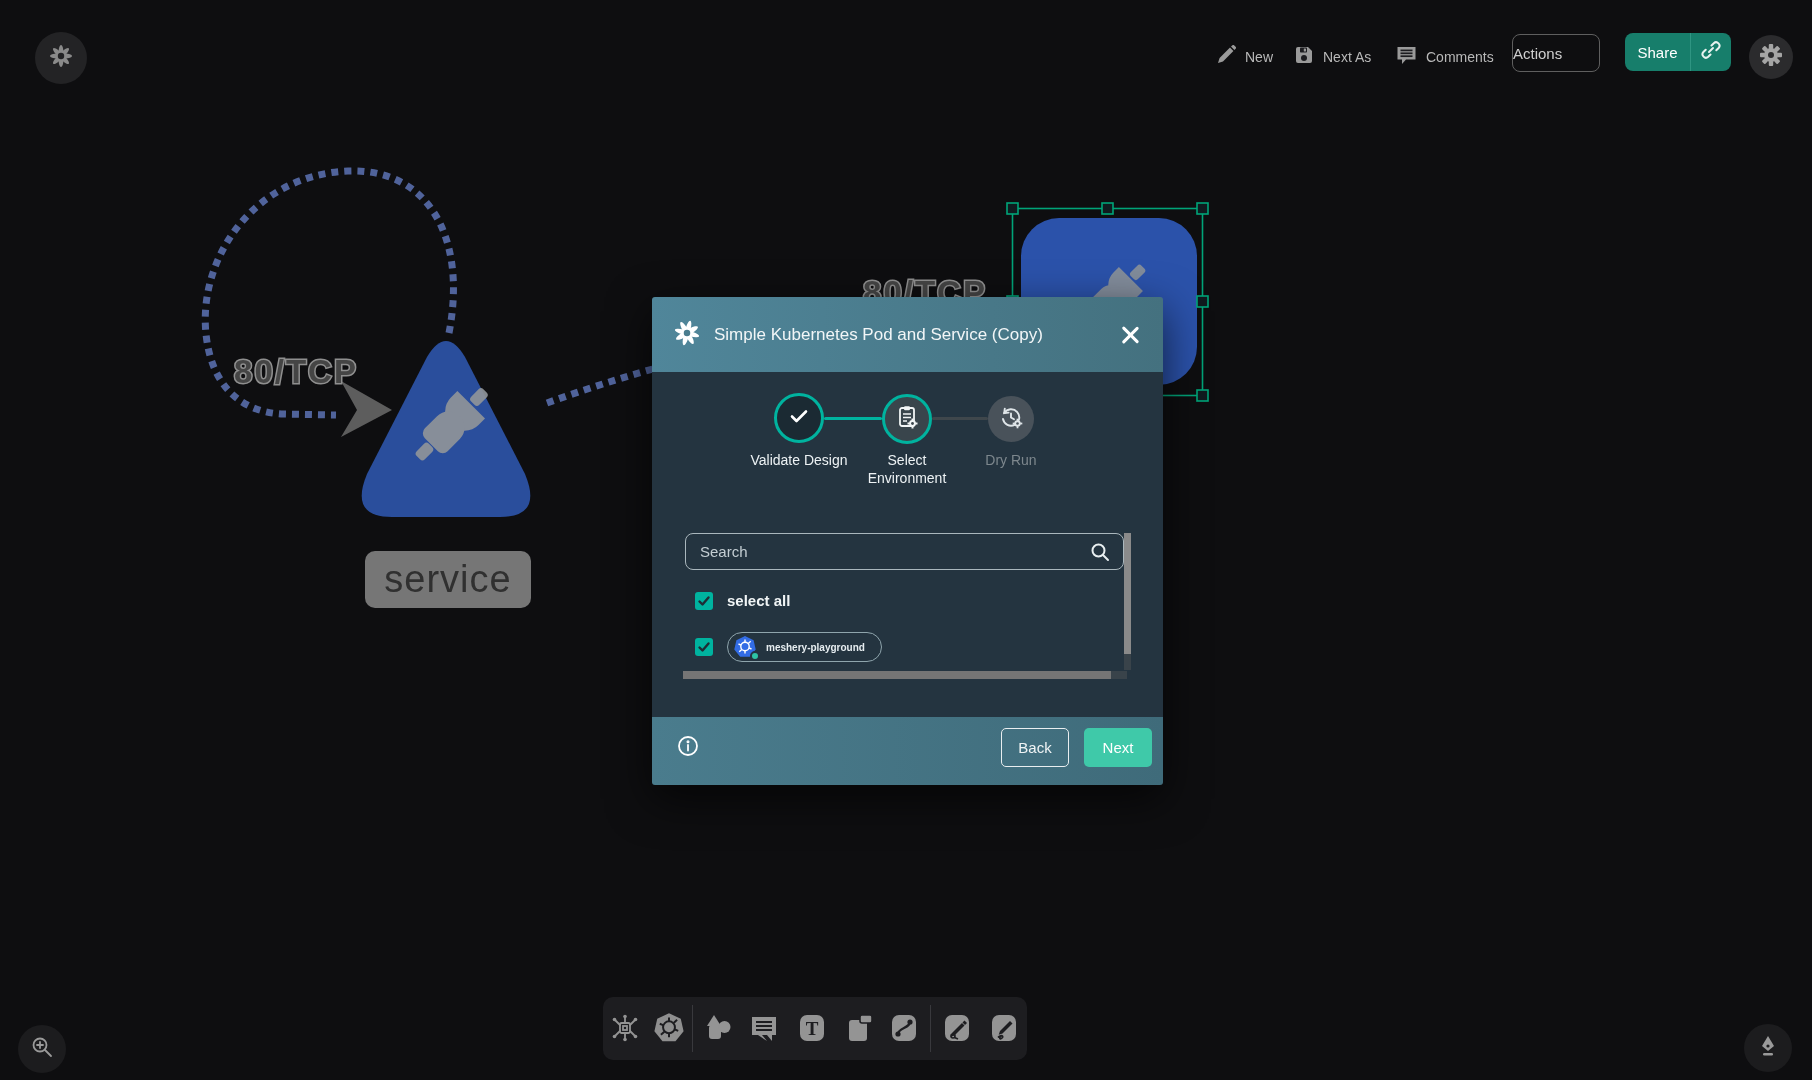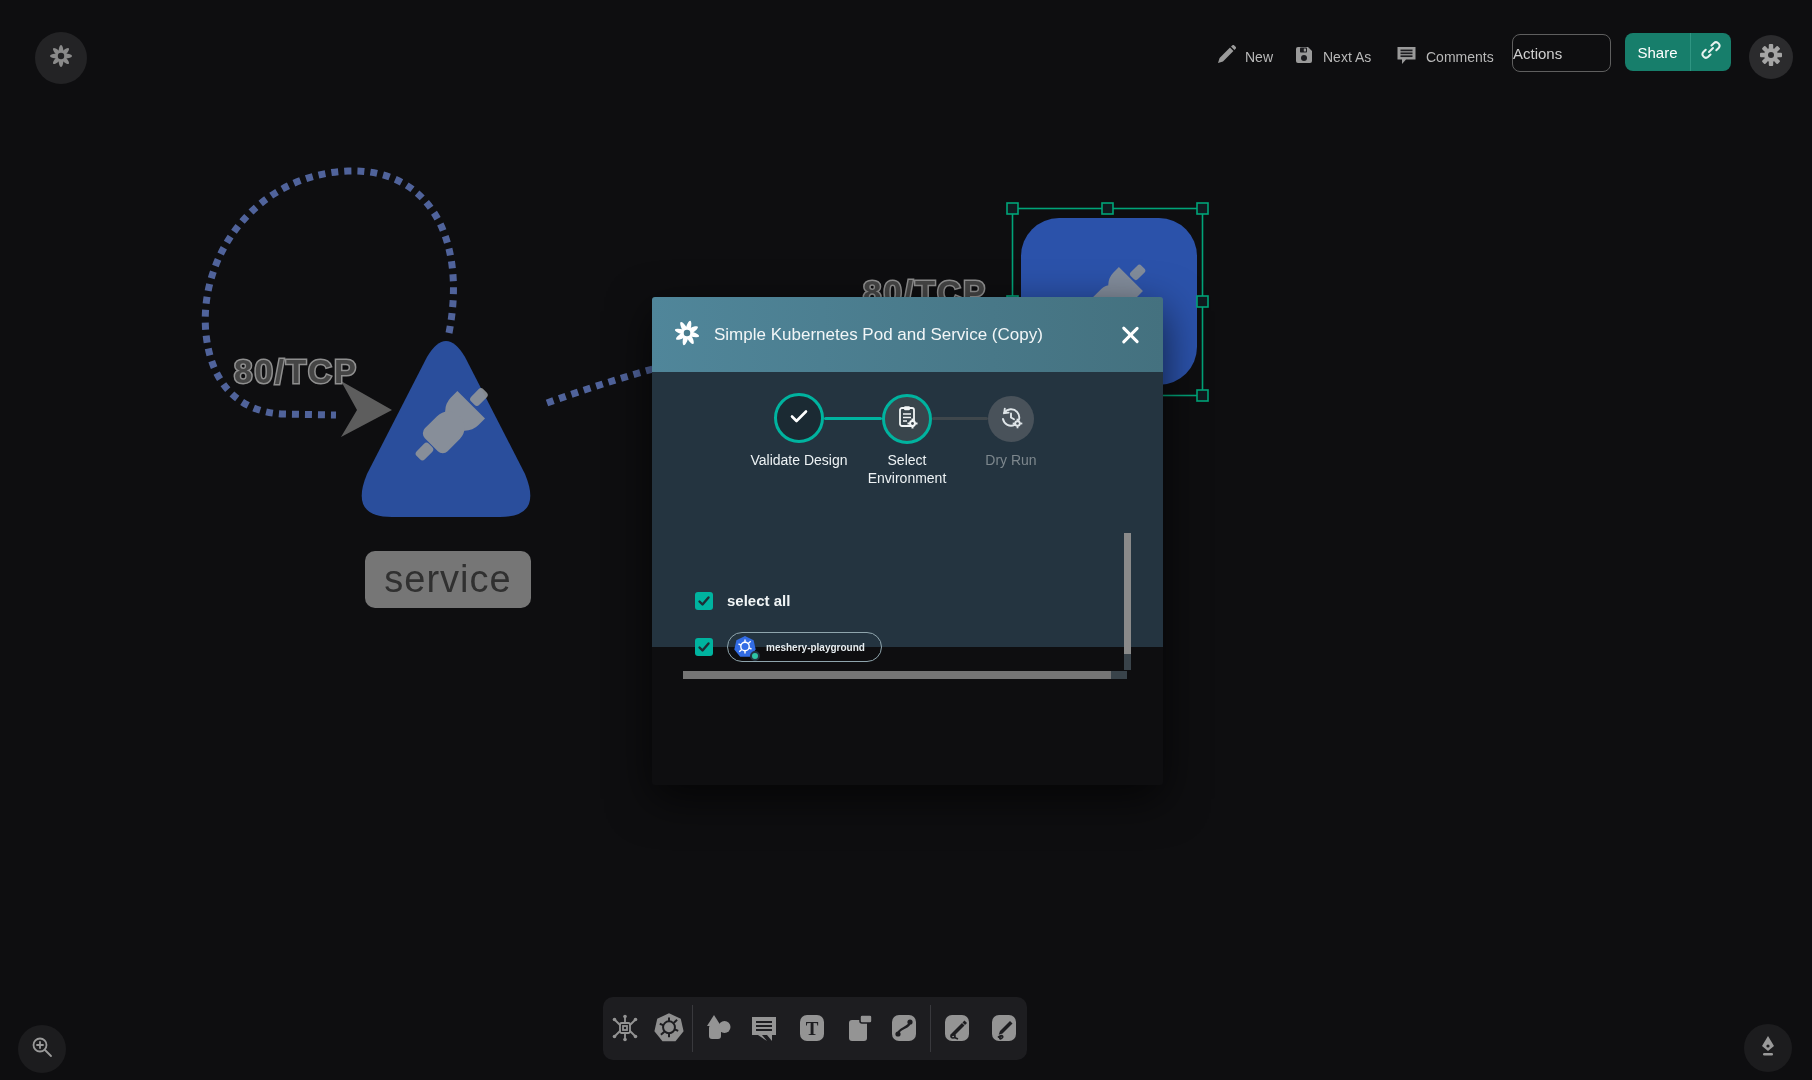--- a/index.html
+++ b/index.html
@@ -11,21 +11,21 @@
   #canvas-svg { position:absolute; left:0; top:0; z-index:1; }
 
   
   .circle-btn { position:absolute; border-radius:50%; background:#232325;
                 display:flex; align-items:center; justify-content:center; z-index:5; cursor:pointer; }
 
   
   .tb-item { position:absolute; top:44px; height:26px; display:flex; align-items:center; gap:9px;
              z-index:6; cursor:pointer; }
   .tb-label { color:#b8b8b8; font-size:14px; }
-  .actions-btn { position:absolute; left:1512px; top:34px; width:99px; height:38px;
+  .actions-btn { position:absolute; left:1512px; top:34px; width:88px; height:38px;
                  border:1px solid #5f5f5f; border-radius:8px; display:flex; align-items:center;
                  z-index:6; cursor:pointer;gap:44px; }
   .actions-btn .lbl { flex:1; text-align:center; color:#cfcfcf; font-size:15px; }
   .actions-btn .sep { width:1px; height:100%; background:#5f5f5f; }
   .actions-btn .caret-zone { width:28px; display:flex; align-items:center; justify-content:center; }
   .caret-down { width:0; height:0; border-left:5px solid transparent; border-right:5px solid transparent;
                 border-top:6px solid #cfcfcf; }
   .share-btn { position:absolute; left:1625px; top:33px; width:106px; height:38px; border-radius:8px;
                background:#177E6B; display:flex; align-items:center; z-index:6; cursor:pointer; }
   .share-btn .lbl { flex:1; text-align:center; color:#ffffff; font-size:15px; }
@@ -42,21 +42,21 @@
   
   #modal { position:absolute; left:652px; top:297px; width:511px; height:488px; z-index:10;
            border-radius:3px; overflow:hidden; box-shadow:0 14px 44px rgba(0,0,0,.65); }
   #modal-header { height:75px; background:linear-gradient(90deg,#50869A,#44717F);
                   display:flex; align-items:center; padding:0 22px; gap:14px; }
   #modal-title { flex:1; color:#f2f6f7; font-size:17px; }
   #modal-close { width:22px; height:22px; position:relative; cursor:pointer; }
   #modal-close::before,#modal-close::after { content:""; position:absolute; left:10px; top:0;
       width:2.6px; height:22px; background:#fff; border-radius:2px; }
   #modal-close::before { transform:rotate(45deg);} #modal-close::after { transform:rotate(-45deg);}
-  #modal-body { position:relative; height:275px; background:#243440; }
+  #modal-body { position:relative; height:345px; background:#243440; }
   #modal-footer { position:relative; height:68px; background:linear-gradient(90deg,#4A7C8D,#3F6B7A); }
 
   
   .step-circle { position:absolute; border-radius:50%; display:flex; align-items:center; justify-content:center; }
   .step-conn { position:absolute; height:3px; border-radius:2px; }
   .step-label { position:absolute; width:110px; text-align:center; font-size:14px; line-height:18px; color:#edf2f4; }
   .step-label.dim { color:#7d878d; }
 
   
   #search-box { position:absolute; left:33px; top:161px; width:439px; height:37px;
@@ -306,20 +306,29 @@
               <circle r="1.3" fill="#49525a"></circle>
             </g>
           </svg>
         </span>
       </div>
 
       <div class="step-label" style="left:92px;top:79px;">Validate Design</div>
       <div class="step-label" style="left:200px;top:79px;">Select Environment</div>
       <div class="step-label dim" style="left:304px;top:79px;">Dry Run</div>
 
+      <div id="search-box">
+        <input id="search-input" type="text" placeholder="Search" style="">
+        <span style="padding-right:12px;display:flex;">
+          <svg width="22" height="22" viewBox="0 0 22 22" fill="none" stroke="#e9eff1" stroke-width="2" stroke-linecap="round">
+            <circle cx="9.5" cy="9.5" r="6"></circle>
+              <line x1="14" y1="14" x2="19" y2="19"></line>
+          </svg>
+        </span>
+      </div>
 
       <span class="checkbox" style="left:43px;top:220px;">
         <svg width="14" height="14" viewBox="0 0 14 14" fill="none" stroke="#1e2d35" stroke-width="2.4" stroke-linecap="round" stroke-linejoin="round">
             <path d="M2.5 7.5 l3 3 L11.5 3.5"></path>
           </svg>
       </span>
       <span id="select-all-label">select all</span>
 
       <span class="checkbox" style="left:43px;top:266px;">
         <svg width="14" height="14" viewBox="0 0 14 14" fill="none" stroke="#1e2d35" stroke-width="2.4" stroke-linecap="round" stroke-linejoin="round">
@@ -346,20 +355,31 @@
       </div>
 
       <div class="vscroll-track">
         <div class="vscroll-thumb"></div>
       </div>
       <div class="hscroll-track">
         <div class="hscroll-thumb"></div>
       </div>
     </div>
 
+    <div id="modal-footer">
+      <span id="info-icon">
+        <svg width="22" height="22" viewBox="0 0 22 22" fill="none" stroke="#ffffff" stroke-width="1.8" stroke-linecap="round">
+          <circle cx="11" cy="11" r="9"></circle>
+            <line x1="11" y1="10" x2="11" y2="15.5"></line>
+            <circle cx="11" cy="6.8" r="0.6" fill="#ffffff"></circle>
+        </svg>
+      </span>
+      <button class="btn" id="back-btn">Back</button>
+      <button class="btn" id="next-btn">Next</button>
+    </div>
   </div>
 
   <div id="bottom-toolbar"></div>
 
   <span class="tool-icon" style="left:608px;">
     <svg width="32" height="32" viewBox="0 0 32 32" fill="none" stroke="#949494" stroke-width="1.8">
       <rect x="11" y="11" width="10" height="10" rx="1.5"></rect>
         <rect x="14" y="14" width="4" height="4"></rect>
       <g stroke-linecap="round">
         <line x1="11" y1="13" x2="6" y2="8"></line>

